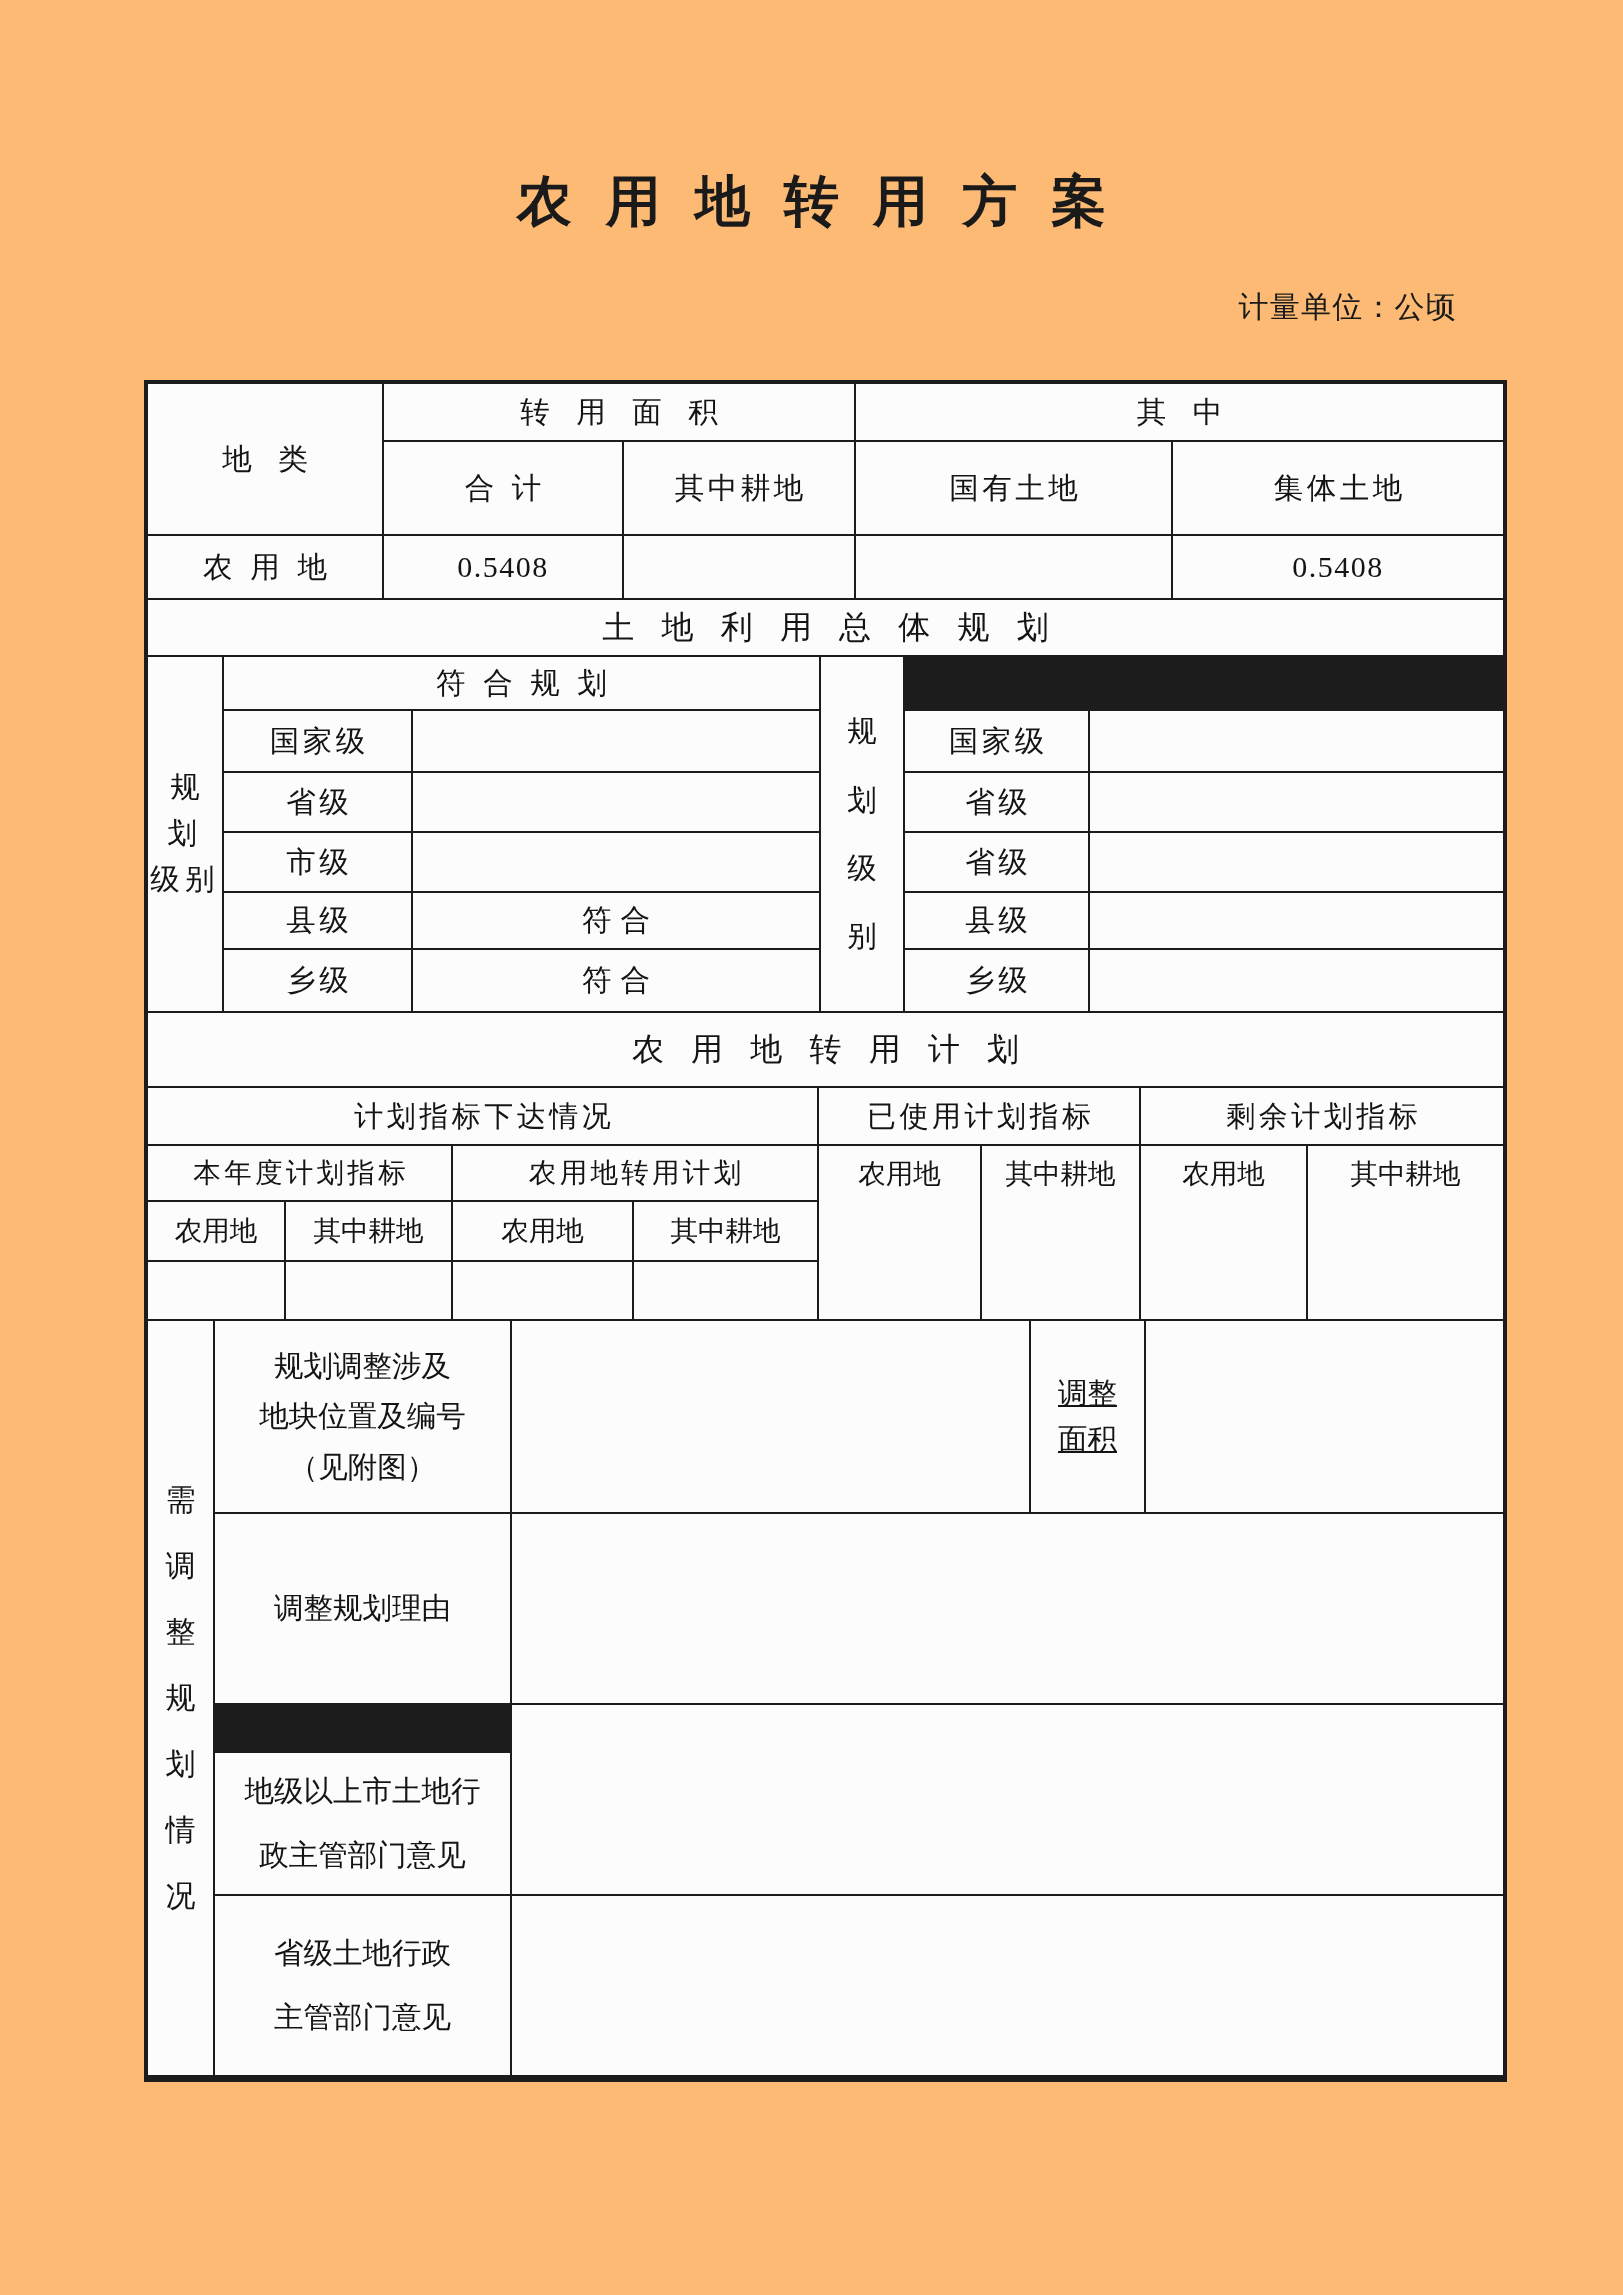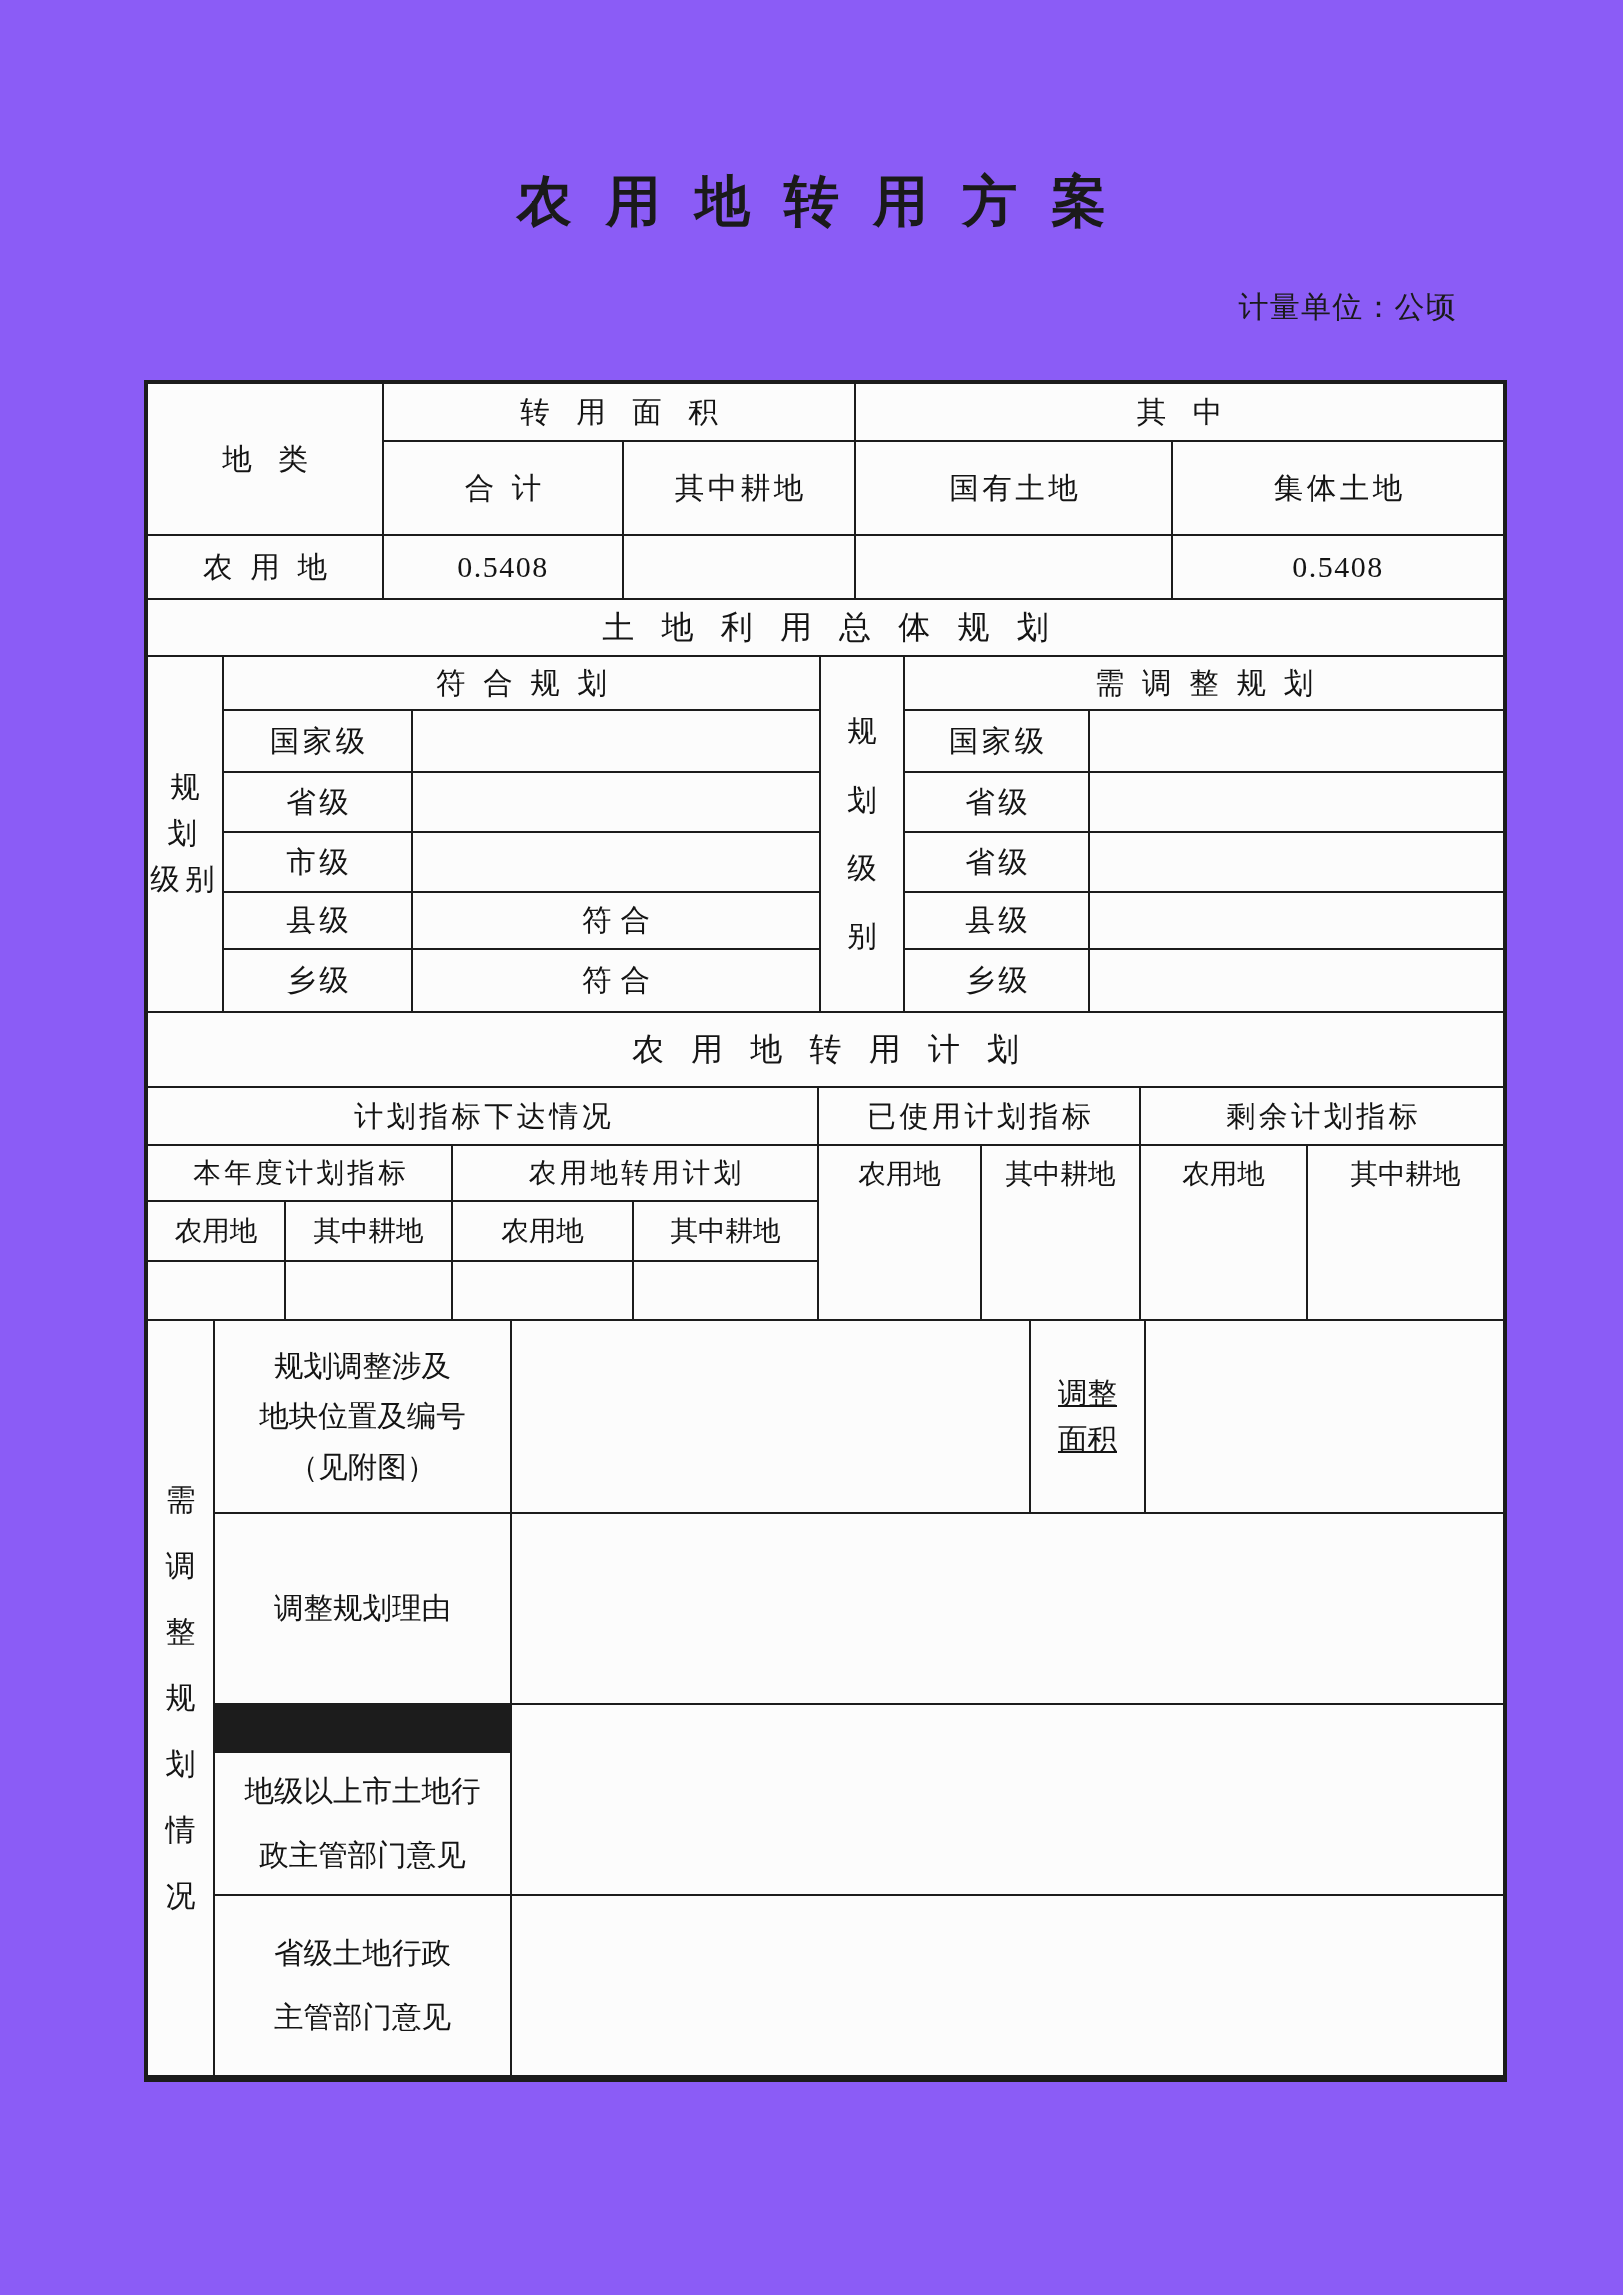--- a/index.html
+++ b/index.html
@@ -4,21 +4,21 @@
 <style>
   html,body{margin:0;padding:0;}
   body{
     width:1623px;height:2295px;
     background:#e9e9e9;
     font-family:"Liberation Serif","DejaVu Serif",serif;
     color:#141414;
   }
   .page{
     position:relative;width:1623px;height:2295px;
-    background:#8b5cf6;overflow:hidden;
+    background:#fdba74;overflow:hidden;
   }
   .title{
     position:absolute;left:0;right:0;top:165px;margin:0;
     text-align:center;font-size:55px;font-weight:600;
     letter-spacing:.62em;text-indent:.62em;color:#1a1a1a;
   }
   .unit{
     position:absolute;top:287px;right:166px;
     font-size:30px;letter-spacing:.04em;color:#1a1a1a;
   }
@@ -92,21 +92,20 @@
     <div class="bar" style="height:55px;">土地利用总体规划</div>
 
     <div class="grid s2">
       <div class="cell axis2 pre" style="grid-column:1;grid-row:1/span 6;">规划
 级别</div>
       <div class="cell lsL" style="grid-column:2/span 2;grid-row:1;">符合规划</div>
       <div class="cell axis4 pre" style="grid-column:4;grid-row:1/span 6;">规
 划
 级
 别</div>
-      <div class="cell lsL" style="grid-column:5/span 2;grid-row:1;">需调整规划</div>
 
       <div class="cell lsS" style="grid-column:2;grid-row:2;">国家级</div>
       <div class="cell lsM" style="grid-column:3;grid-row:2;"></div>
       <div class="cell lsS" style="grid-column:5;grid-row:2;">国家级</div>
       <div class="cell" style="grid-column:6;grid-row:2;"></div>
 
       <div class="cell lsS" style="grid-column:2;grid-row:3;">省级</div>
       <div class="cell lsM" style="grid-column:3;grid-row:3;"></div>
       <div class="cell lsS" style="grid-column:5;grid-row:3;">省级</div>
       <div class="cell" style="grid-column:6;grid-row:3;"></div>

